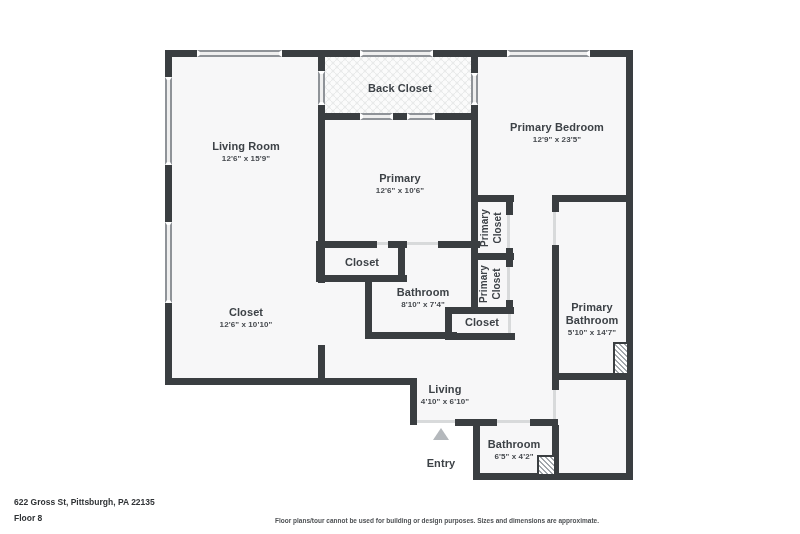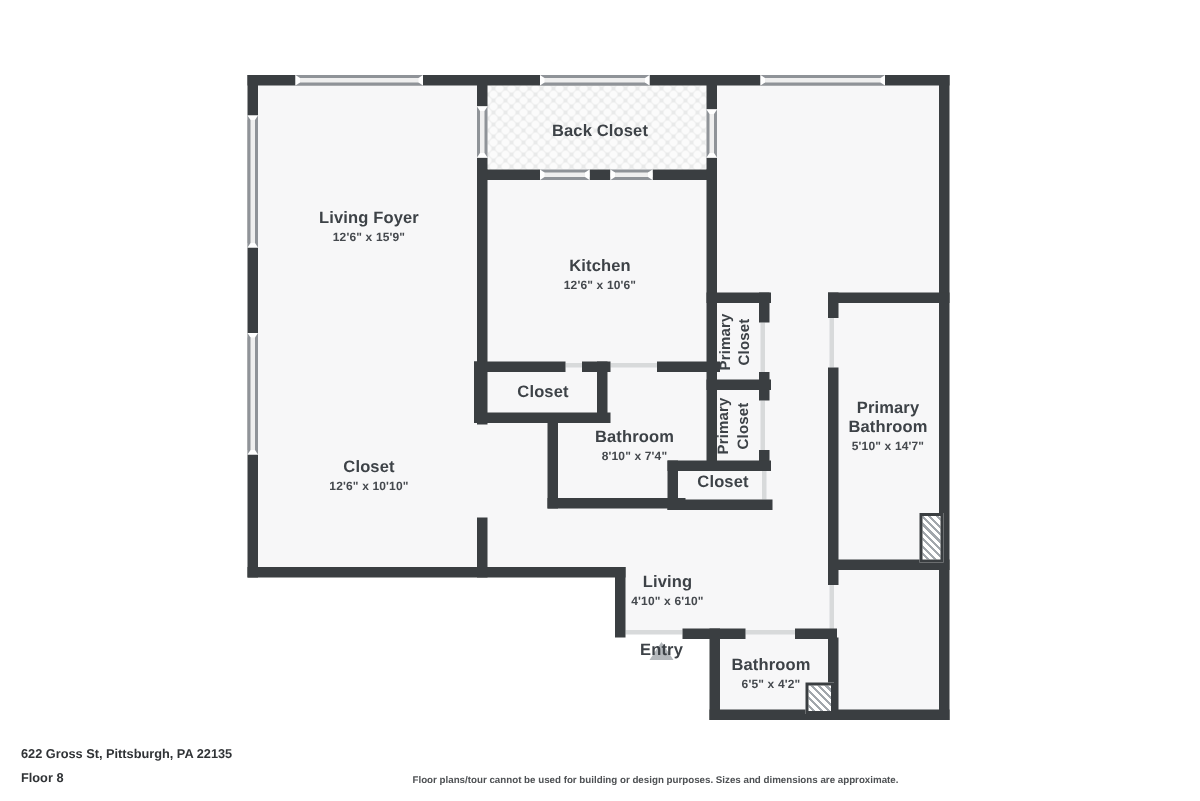--- a/index.html
+++ b/index.html
@@ -19,50 +19,54 @@
      border-right:2px solid #8f9398;border-top:3px solid #fff;border-bottom:3px solid #fff;
      box-sizing:border-box;z-index:4;}
   .thr-h{position:absolute;height:3px;background:#d8dadb;z-index:2;}
   .thr-v{position:absolute;width:3px;background:#d8dadb;z-index:2;}
   .hatch{position:absolute;z-index:4;background:#fff;border:2.5px solid #3a3e41;box-sizing:border-box;
      background-image:repeating-linear-gradient(45deg,#fff 0,#fff 2px,#a2a7ac 2px,#a2a7ac 3.5px);}
   .lbl{position:absolute;z-index:6;transform:translate(-50%,-50%);text-align:center;
      color:#3d4247;white-space:nowrap;}
   .lbl .rname{display:block;font-weight:700;font-size:11px;line-height:1.18;letter-spacing:.1px;}
   .lbl .rdims{display:block;font-weight:600;font-size:8px;margin-top:1px;letter-spacing:.1px;color:#45494e;}
-  .lbl.wrap{white-space:normal;}
+  .lbl.wrap{white-space:normal;margin-top:35px;}
   .lbl.vert{transform:translate(-50%,-50%) rotate(-90deg);white-space:normal;}
   .lbl.vert .rname{font-size:10px;line-height:1.25;}
   .entry-arrow{position:absolute;z-index:6;width:0;height:0;left:433px;top:428px;
      border-left:8px solid transparent;border-right:8px solid transparent;
      border-bottom:12px solid #b4b8bc;}
   .addr{position:absolute;left:14px;top:497px;font-size:8.5px;font-weight:700;color:#303336;z-index:6;}
   .floor{position:absolute;left:14px;top:513px;font-size:8.5px;font-weight:700;color:#303336;z-index:6;}
   .disclaimer{position:absolute;left:275px;top:517px;font-size:6.5px;font-weight:600;color:#4e5154;z-index:6;}
 </style>
 </head>
 <body>
 
 <div class="page">
   <div class="plan" id="plan">
 
     <div class="patio-pattern" style="left:321px;top:55px;width:152px;height:60px;"></div>
 
     <div class="lbl" style="left:246px;top:151px">
-      <span class="rname">Living Foyer</span>
+      <span class="rname">Living Room</span>
       <span class="rdims">12'6" x 15'9"</span>
     </div>
 
     <div class="lbl" style="left:400px;top:88px">
       <span class="rname">Back Closet</span>
     </div>
 
+    <div class="lbl" style="left:557px;top:132px">
+      <span class="rname">Primary Bedroom</span>
+      <span class="rdims">12'9" x 23'5"</span>
+    </div>
 
     <div class="lbl" style="left:400px;top:183px">
-      <span class="rname">Kitchen</span>
+      <span class="rname">Primary</span>
       <span class="rdims">12'6" x 10'6"</span>
     </div>
 
     <div class="lbl vert" style="left:491px;top:228px;width:50px">
       <span class="rname">Primary Closet</span>
     </div>
 
     <div class="lbl vert" style="left:490px;top:284px;width:50px">
       <span class="rname">Primary Closet</span>
     </div>
@@ -89,21 +93,21 @@
       <span class="rname">Closet</span>
       <span class="rdims">12'6" x 10'10"</span>
     </div>
 
     <div class="lbl" style="left:445px;top:394px">
       <span class="rname">Living</span>
       <span class="rdims">4'10" x 6'10"</span>
     </div>
 
     <div class="entry-arrow"></div>
-    <div class="lbl" style="left:441px;top:434px">
+    <div class="lbl" style="left:441px;top:463px">
       <span class="rname">Entry</span>
     </div>
 
     <div class="lbl" style="left:514px;top:449px">
       <span class="rname">Bathroom</span>
       <span class="rdims">6'5" x 4'2"</span>
     </div>
 
 
   <div class="fill" style="left: 168px; top: 53px; width: 462px; height: 330px;"></div>

